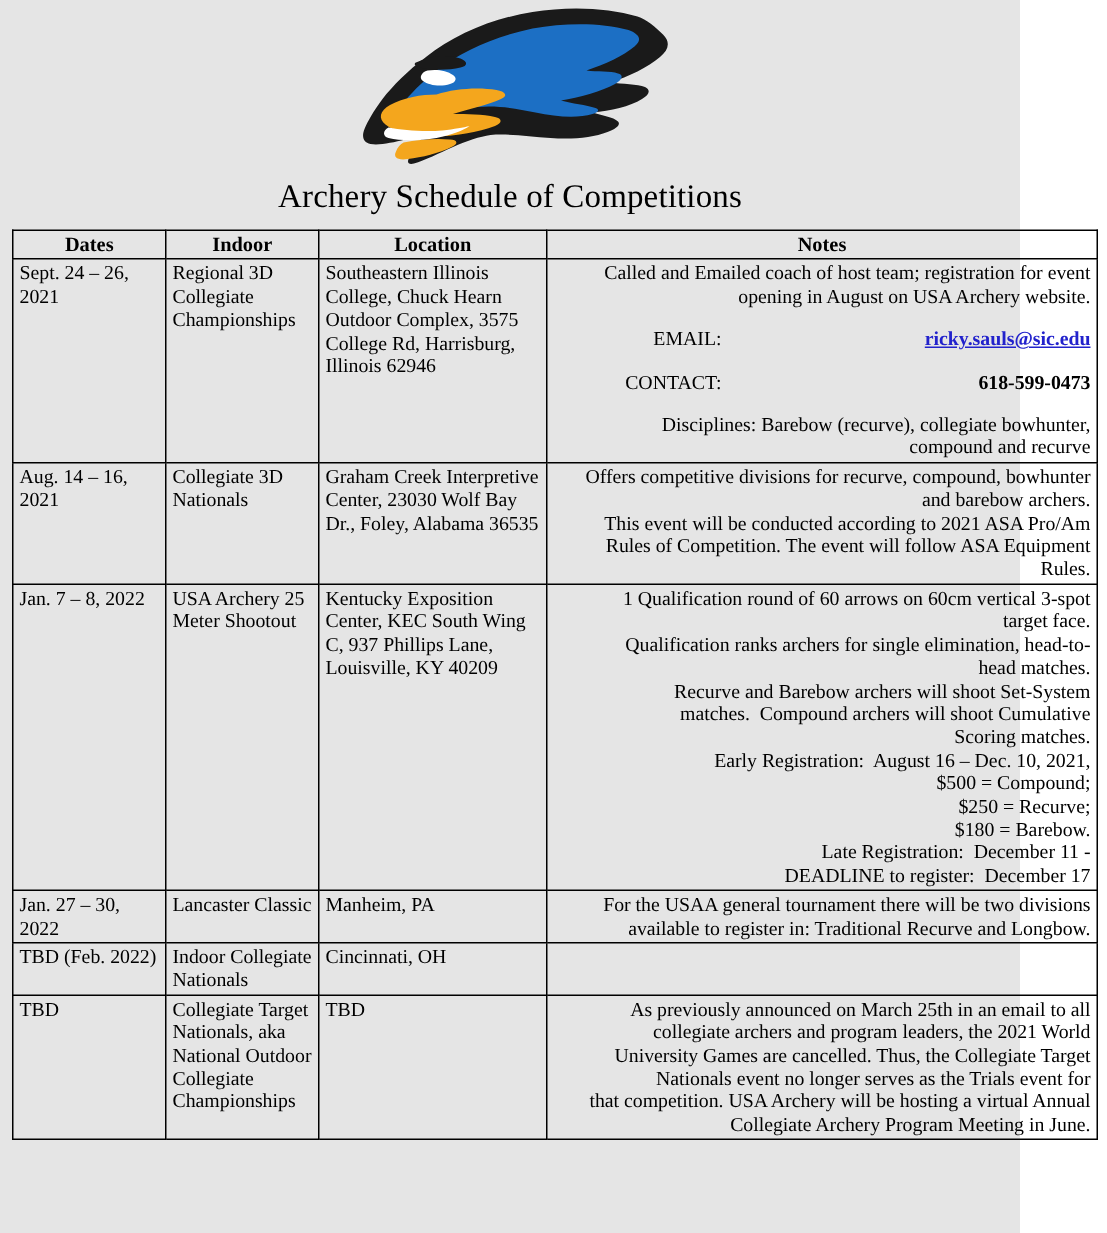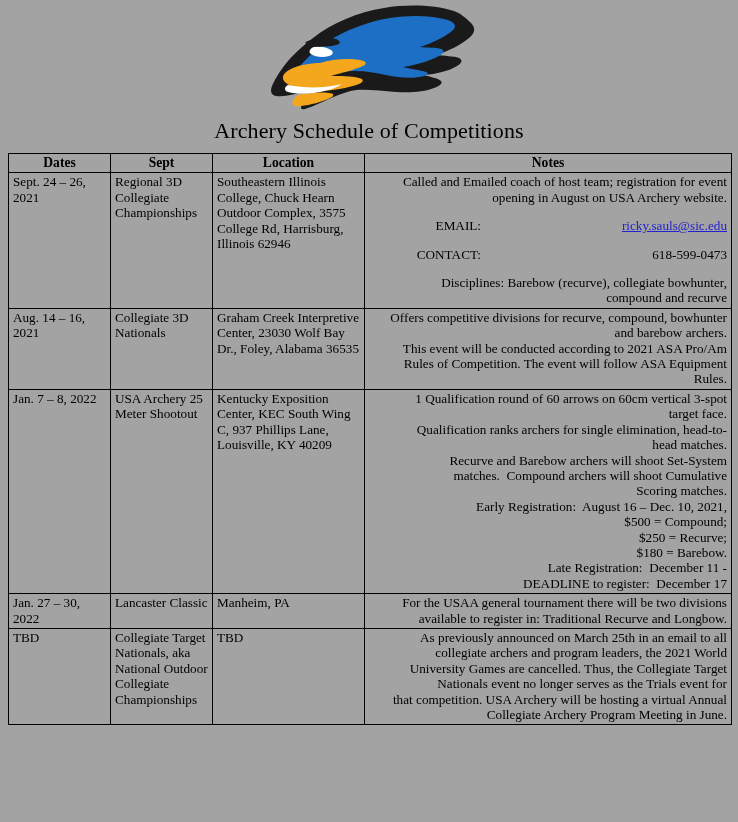--- a/index.html
+++ b/index.html
@@ -8,24 +8,24 @@
     background: #ffffff;
   }
   body {
     width: 738px;
     height: 822px;
     overflow: hidden;
     font-family: "Liberation Serif", "DejaVu Serif", serif;
     color: #000000;
   }
   .page {
-    width: 738px;
+    width: 680px;
     height: 822px;
     position: relative;
-    background: #a3a3a3;
+    background: #e5e5e5;
   }
   .logo-wrap {
     width: 100%;
     height: 118px;
     display: flex;
     align-items: center;
     justify-content: center;
   }
   .logo-svg {
     display: block;
@@ -66,21 +66,21 @@
   col.c-event  { width: 102px; }
   col.c-loc    { width: 152px; }
   col.c-notes  { width: 367px; }
 
   .cell-lines > div { white-space: pre-wrap; text-align: right; }
   .blank-gap { height: 13px; }
   .kv-row {
     display: flex;
   }
   .kv-key { width: 112px; flex: 0 0 112px; }
-  .kv-val { flex: 1 1 auto; }
+  .kv-val { flex: 1 1 auto; font-weight: bold; }
   a.email-link {
     color: #2222cc;
     text-decoration: underline;
   }
 </style>
 </head>
 <body>
 
 <div class="page">
 
@@ -134,21 +134,21 @@
   <table class="schedule">
     <colgroup>
       <col class="c-dates">
         <col class="c-event">
         <col class="c-loc">
         <col class="c-notes">
     </colgroup>
     <thead>
       <tr>
         <th>Dates</th>
-        <th>Sept</th>
+        <th>Indoor</th>
         <th>Location</th>
         <th>Notes</th>
       </tr>
     </thead>
     <tbody>
 
       <tr>
         <td>Sept. 24 – 26,
 2021</td>
         <td>Regional 3D
@@ -230,20 +230,31 @@
 2022</td>
         <td>Lancaster
 Classic</td>
         <td>Manheim, PA</td>
         <td class="cell-lines">
             <div>For the USAA general tournament there will be two divisions
 available to register in: Traditional Recurve and Longbow.</div>
           </td>
       </tr>
 
+      <tr>
+        <td>TBD
+(Feb. 2022)</td>
+        <td>Indoor
+Collegiate
+Nationals</td>
+        <td>Cincinnati, OH</td>
+        <td class="cell-lines">
+            <div></div>
+          </td>
+      </tr>
 
       <tr>
         <td>TBD</td>
         <td>Collegiate
 Target
 Nationals, aka
 National
 Outdoor
 Collegiate
 Championships</td>

